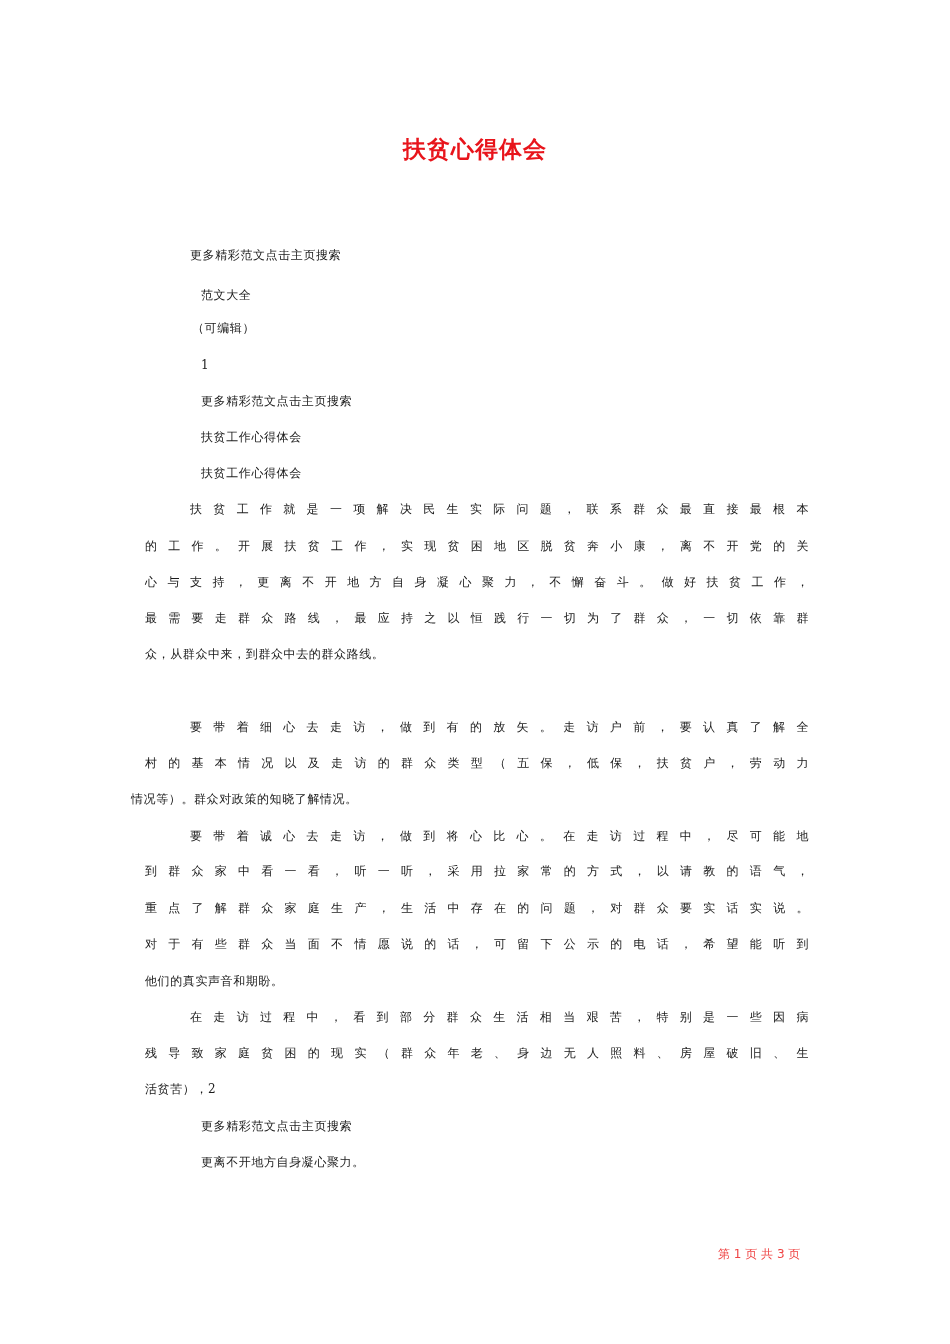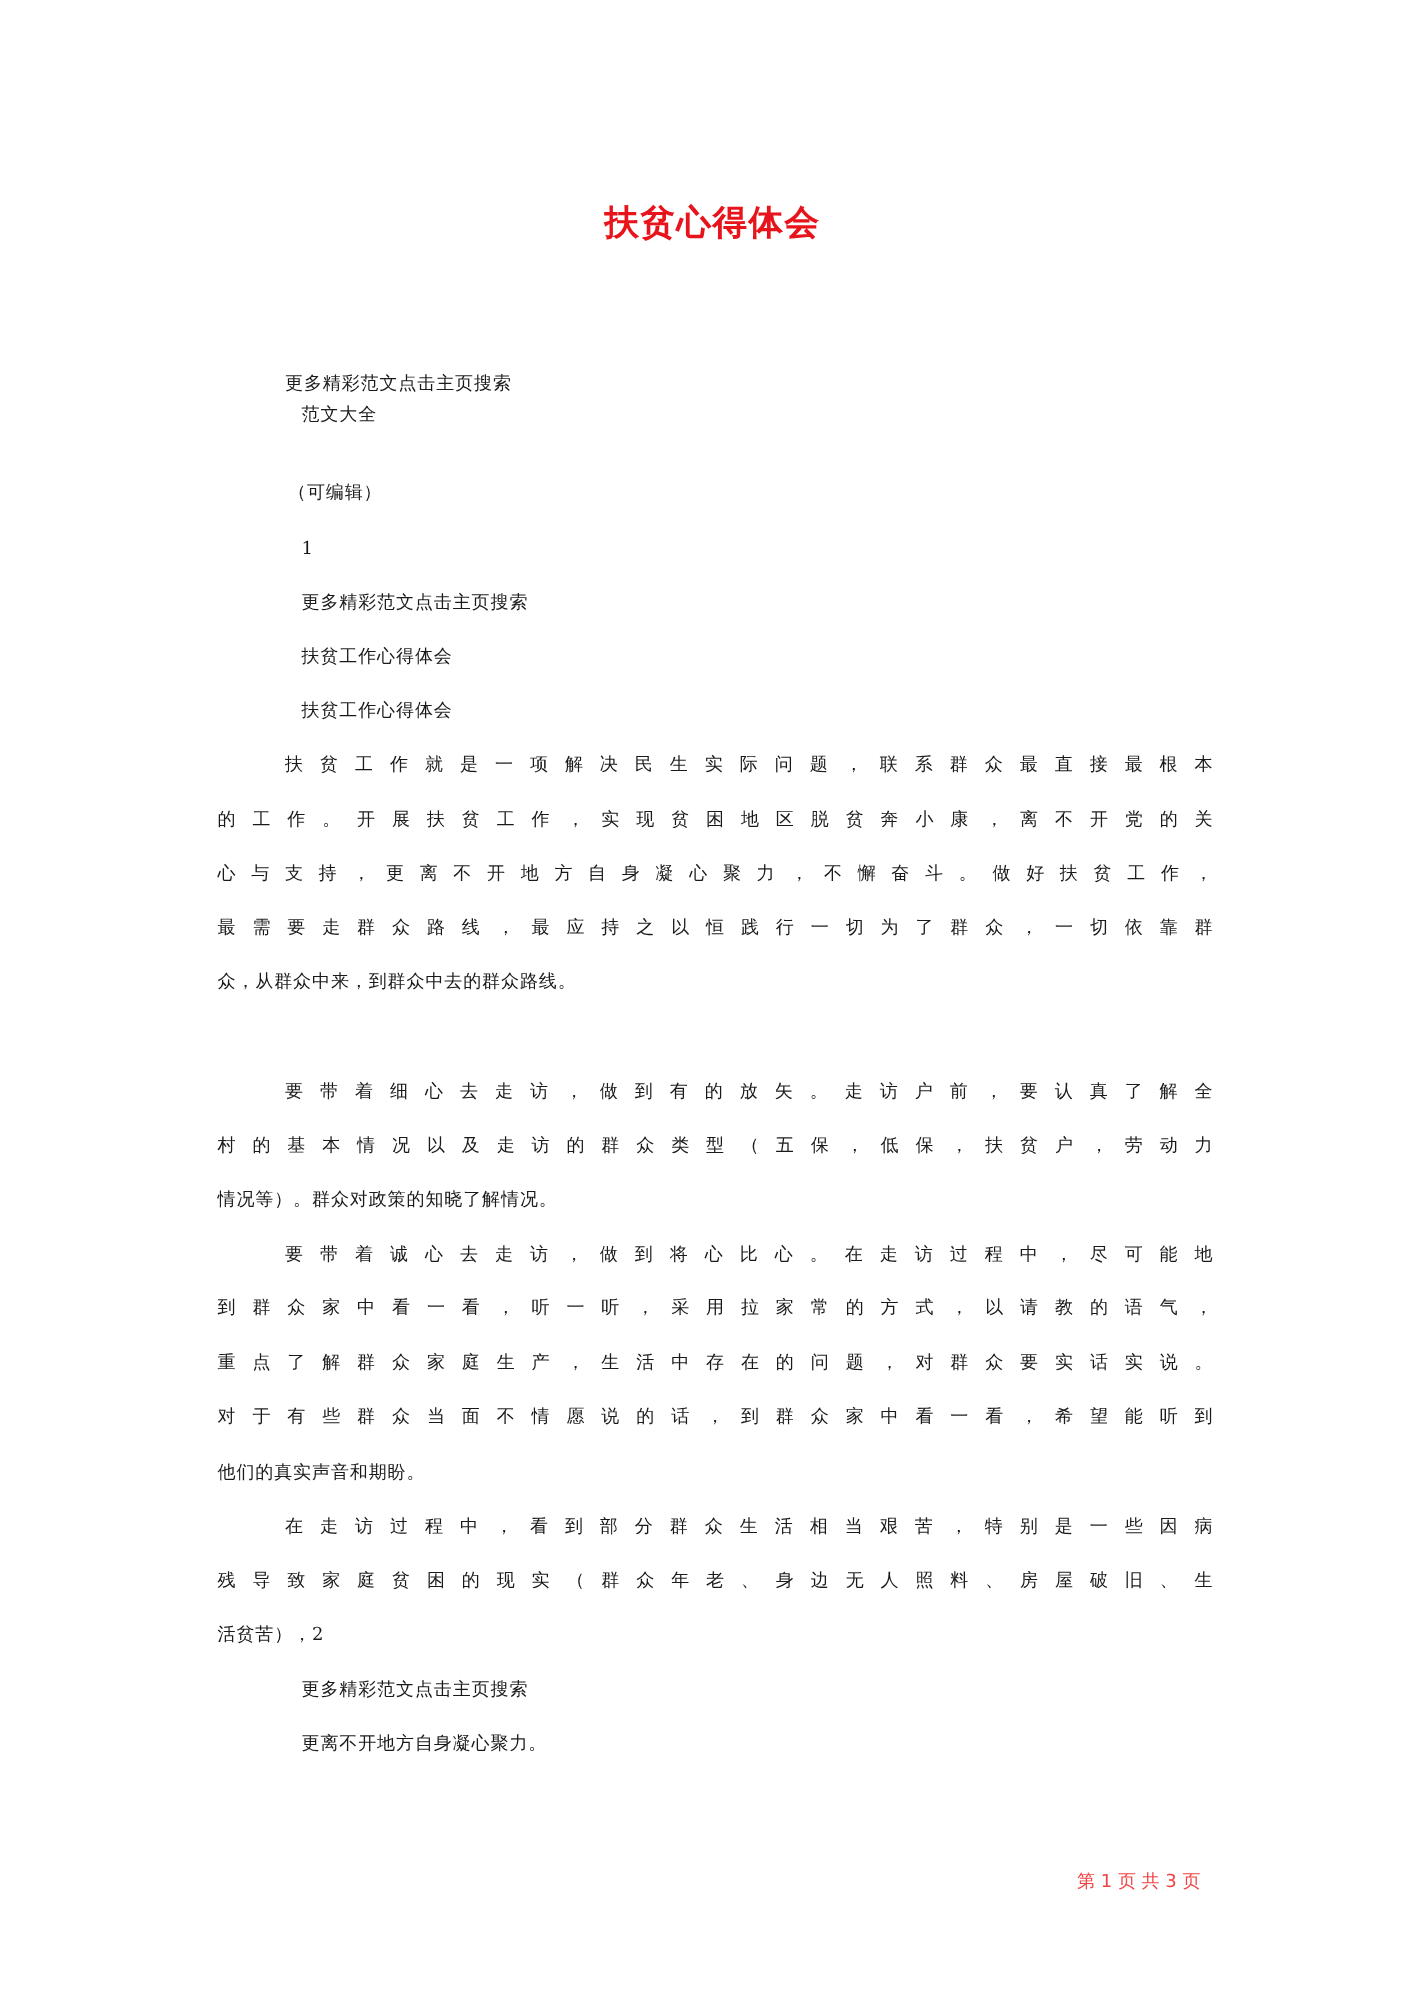--- a/index.html
+++ b/index.html
@@ -57,42 +57,42 @@
     }
   </style>
 </head>
 <body>
 
 <div class="page">
 
   <div class="title">扶贫心得体会</div>
 
   <div class="line" style="left:190px; top:241px;">更多精彩范文点击主页搜索</div>
-  <div class="line" style="left:201px; top:262px;">范文大全</div>
+  <div class="line" style="left:201px; top:281px;">范文大全</div>
   <div class="line" style="left:192px; top:314px;">（可编辑）</div>
   <div class="line" style="left:201px; top:351px;">1</div>
   <div class="line" style="left:201px; top:387px;">更多精彩范文点击主页搜索</div>
   <div class="line" style="left:201px; top:423px;">扶贫工作心得体会</div>
   <div class="line" style="left:201px; top:459px;">扶贫工作心得体会</div>
 
   <div class="line justify" style="left:190px; top:495px; width:619px;">扶贫工作就是一项解决民生实际问题，联系群众最直接最根本</div>
   <div class="line justify" style="left:145px; top:532px;">的工作。开展扶贫工作，实现贫困地区脱贫奔小康，离不开党的关</div>
   <div class="line justify" style="left:145px; top:568px;">心与支持，更离不开地方自身凝心聚力，不懈奋斗。做好扶贫工作，</div>
   <div class="line justify" style="left:145px; top:604px;">最需要走群众路线，最应持之以恒践行一切为了群众，一切依靠群</div>
   <div class="line" style="left:145px; top:640px;">众，从群众中来，到群众中去的群众路线。</div>
 
 
   <div class="line justify" style="left:190px; top:713px; width:619px;">要带着细心去走访，做到有的放矢。走访户前，要认真了解全</div>
   <div class="line justify" style="left:145px; top:749px;">村的基本情况以及走访的群众类型（五保，低保，扶贫户，劳动力</div>
-  <div class="line" style="left:145px; top:785px;">情况等）。群众对政策的知晓了解情况。</div>
+  <div class="line" style="left:131px; top:785px;">情况等）。群众对政策的知晓了解情况。</div>
 
   <div class="line justify" style="left:190px; top:822px; width:619px;">要带着诚心去走访，做到将心比心。在走访过程中，尽可能地</div>
   <div class="line justify" style="left:145px; top:858px;font-family:Liberation Mono, monospace;">到群众家中看一看，听一听，采用拉家常的方式，以请教的语气，</div>
   <div class="line justify" style="left:145px; top:894px;">重点了解群众家庭生产，生活中存在的问题，对群众要实话实说。</div>
-  <div class="line justify" style="left:145px; top:930px;">对于有些群众当面不情愿说的话，到群众家中看一看，希望能听到</div>
+  <div class="line justify" style="left:145px; top:930px;">对于有些群众当面不情愿说的话，可留下公示的电话，希望能听到</div>
   <div class="line" style="left:145px; top:967px;">他们的真实声音和期盼。</div>
 
   <div class="line justify" style="left:190px; top:1003px; width:619px;">在走访过程中，看到部分群众生活相当艰苦，特别是一些因病</div>
   <div class="line justify" style="left:145px; top:1039px;">残导致家庭贫困的现实（群众年老、身边无人照料、房屋破旧、生</div>
   <div class="line" style="left:145px; top:1075px;">活贫苦），2</div>
 
   <div class="line" style="left:201px; top:1112px;">更多精彩范文点击主页搜索</div>
   <div class="line" style="left:201px; top:1148px;">更离不开地方自身凝心聚力。</div>
 
   <div class="footer">第 1 页 共 3 页</div>

